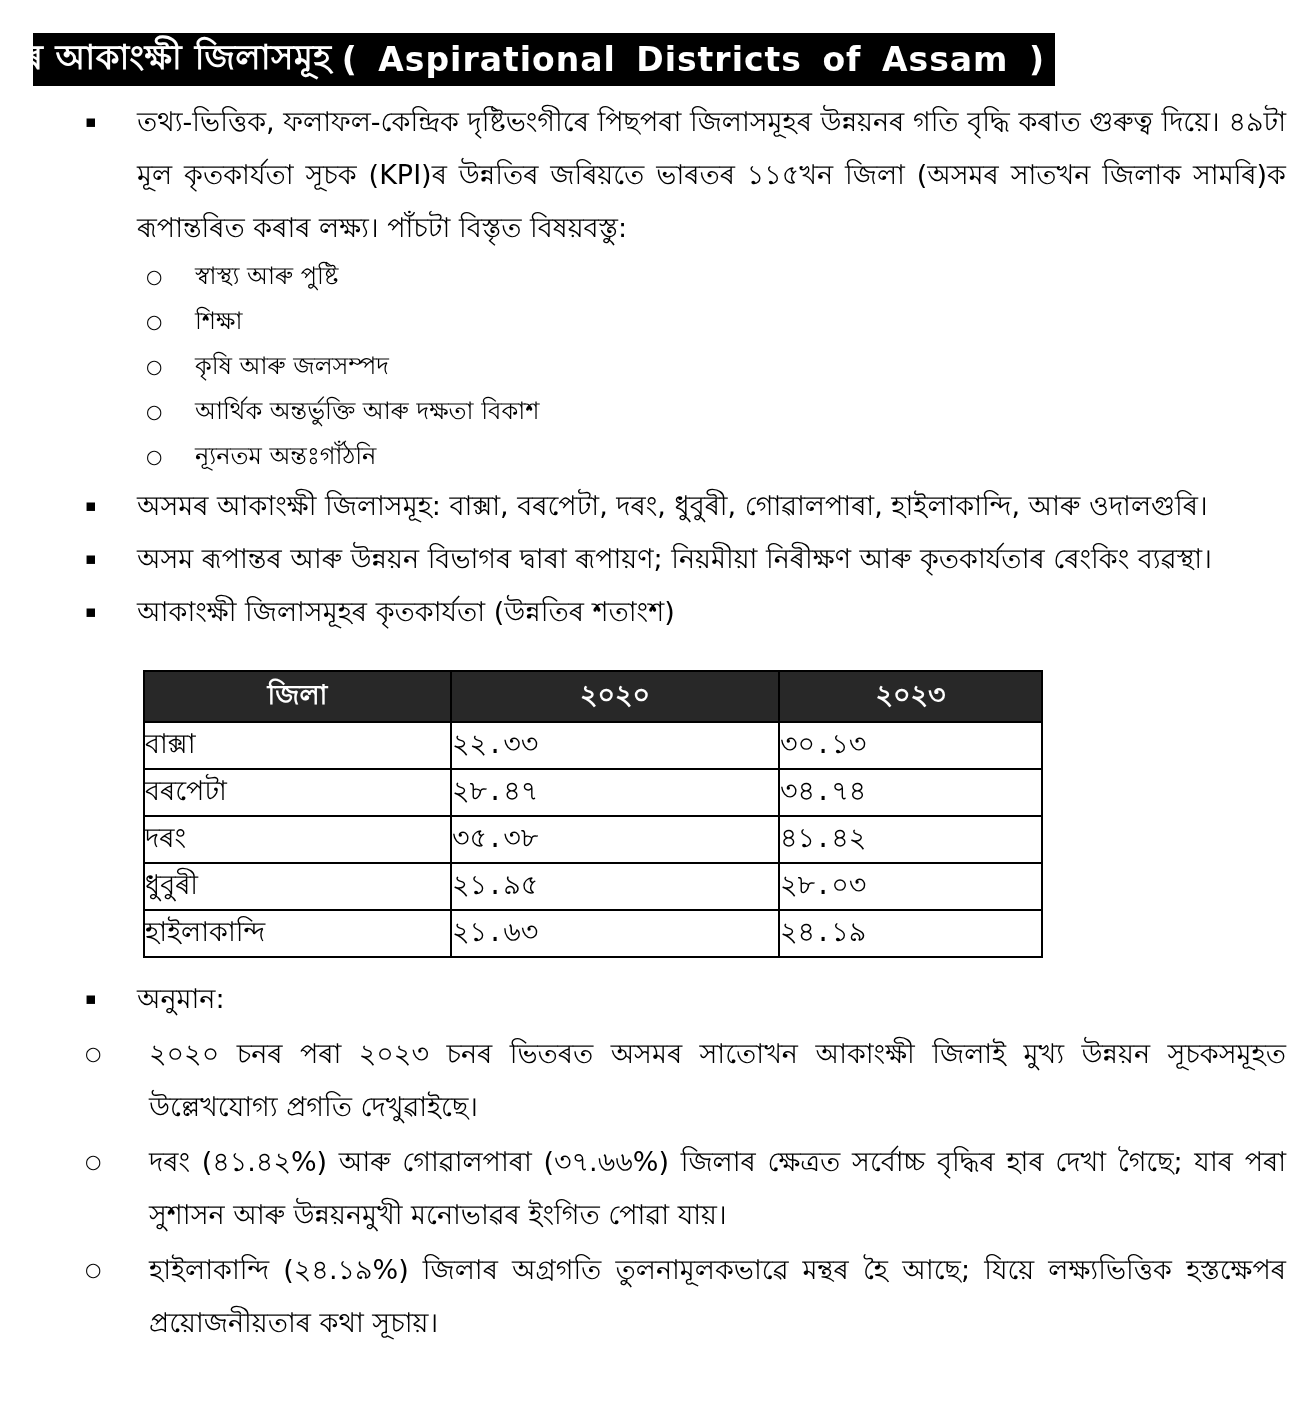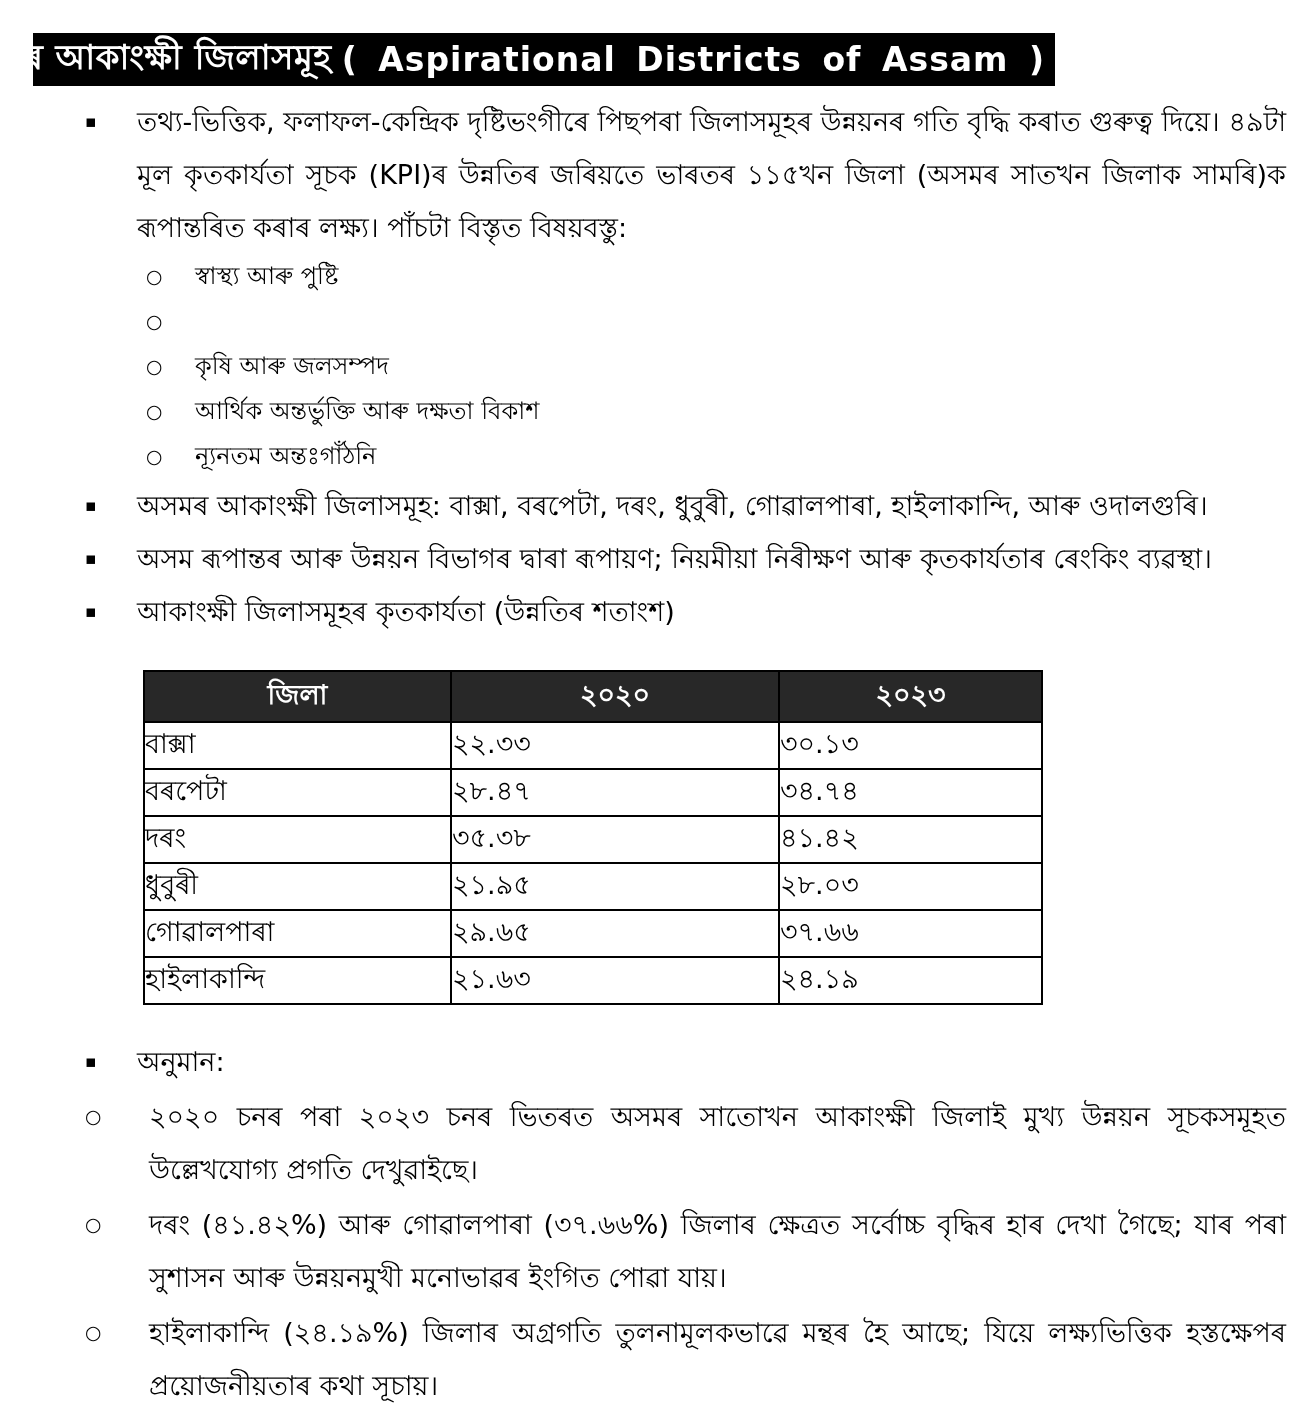--- a/index.html
+++ b/index.html
@@ -73,24 +73,25 @@
   .conc-row { display: flex; align-items: flex-start; padding-left: 85px; padding-right: 26px; margin-top: 2px; }
   .conc-row .o-marker {
     flex: 0 0 52px;
     font-size: 19px;
     line-height: 53px;
   }
   .conc-row .c-text { flex: 1; font-size: 27px; line-height: 53px; text-align: justify; margin-left: 12px; }
 
   
   .perf-table {
-    margin: 32px 0 16px 143px;
+    margin: 32px 0 0 143px;
     width: 898px;
     border-collapse: collapse;
     table-layout: fixed;
+    font-family: Liberation Mono, monospace;
   }
   .perf-table th, .perf-table td {
     border: 2px solid #000000;
     font-size: 27px;
   }
   .perf-table th {
     background: #282828;
     color: #ffffff;
     font-weight: bold;
     height: 51px;
@@ -124,20 +125,21 @@
       <span class="b-text">তথ্য-ভিত্তিক, ফলাফল-কেন্দ্ৰিক দৃষ্টিভংগীৰে পিছপৰা জিলাসমূহৰ উন্নয়নৰ গতি বৃদ্ধি কৰাত গুৰুত্ব দিয়ে। ৪৯টা মূল কৃতকাৰ্যতা সূচক (KPI)ৰ উন্নতিৰ জৰিয়তে ভাৰতৰ ১১৫খন জিলা (অসমৰ সাতখন জিলাক সামৰি)ক ৰূপান্তৰিত কৰাৰ লক্ষ্য। পাঁচটা বিস্তৃত বিষয়বস্তু:</span>
     </div>
 
     <div class="sub-list">
       <div class="sub-row">
         <span class="o-marker">○</span>
         <span class="s-text">স্বাস্থ্য আৰু পুষ্টি</span>
       </div>
       <div class="sub-row">
         <span class="o-marker">○</span>
+        <span class="s-text">শিক্ষা</span>
       </div>
       <div class="sub-row">
         <span class="o-marker">○</span>
         <span class="s-text">কৃষি আৰু জলসম্পদ</span>
       </div>
       <div class="sub-row">
         <span class="o-marker">○</span>
         <span class="s-text">আৰ্থিক অন্তৰ্ভুক্তি আৰু দক্ষতা বিকাশ</span>
       </div>
       <div class="sub-row">
@@ -189,25 +191,20 @@
           <td>দৰং</td>
           <td>৩৫.৩৮</td>
           <td>৪১.৪২</td>
         </tr>
         <tr>
           <td>ধুবুৰী</td>
           <td>২১.৯৫</td>
           <td>২৮.০৩</td>
         </tr>
         <tr>
-          <td>গোৱালপাৰা</td>
-          <td>২৯.৬৫</td>
-          <td>৩৭.৬৬</td>
-        </tr>
-        <tr>
           <td>হাইলাকান্দি</td>
           <td>২১.৬৩</td>
           <td>২৪.১৯</td>
         </tr>
       </tbody>
     </table>
 
     <div class="spacer-after-table"></div>
 
     <div class="bullet-row">

